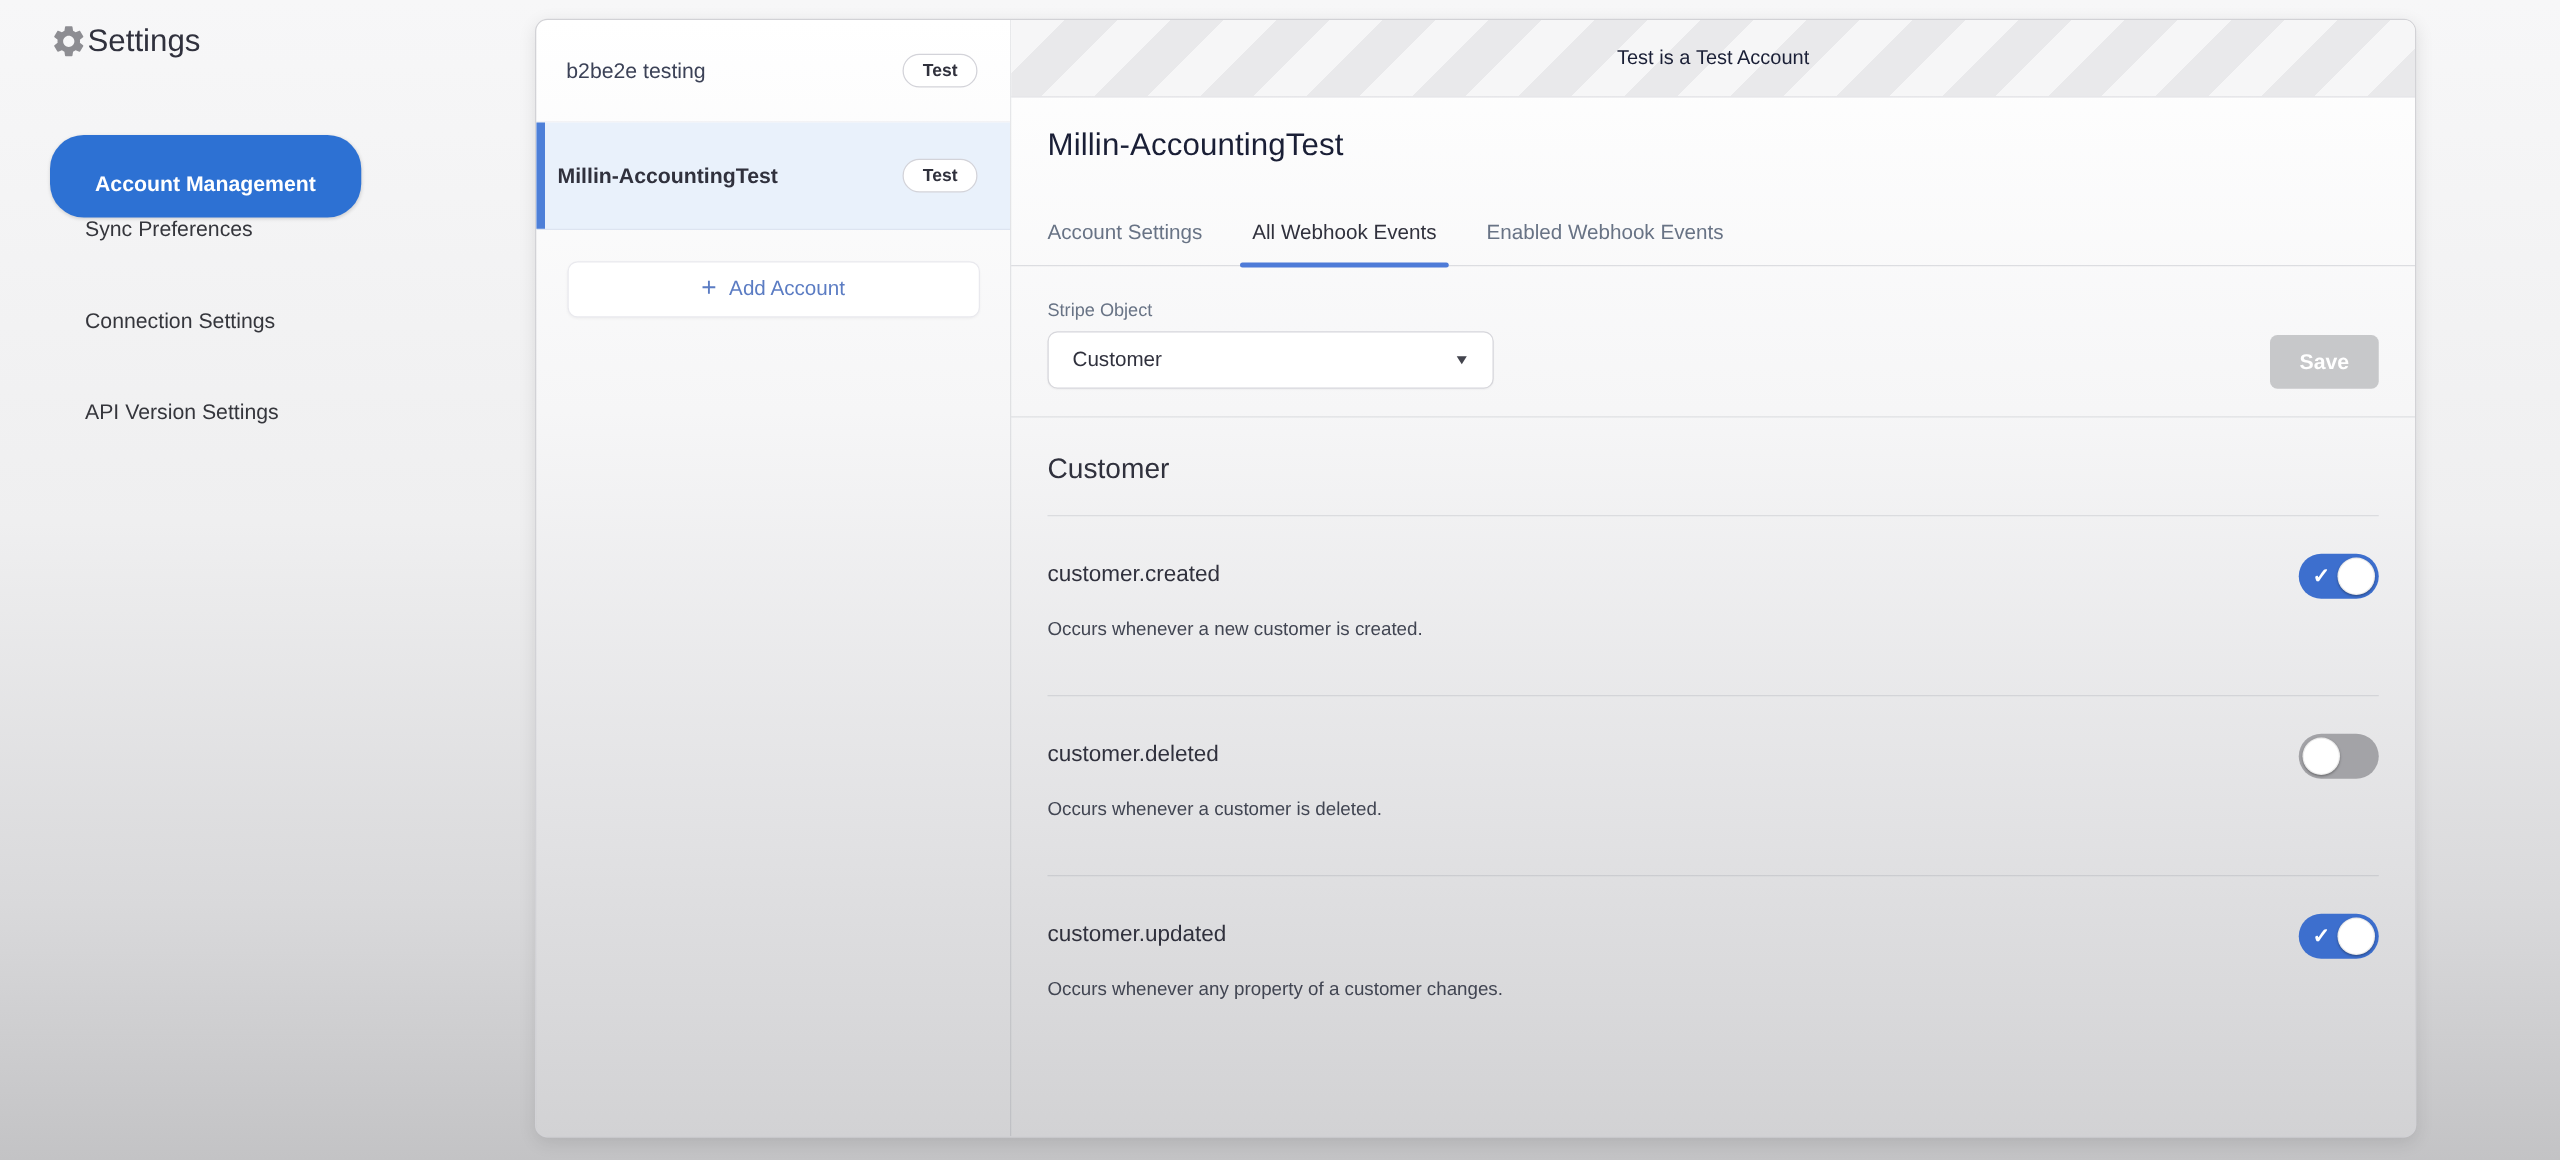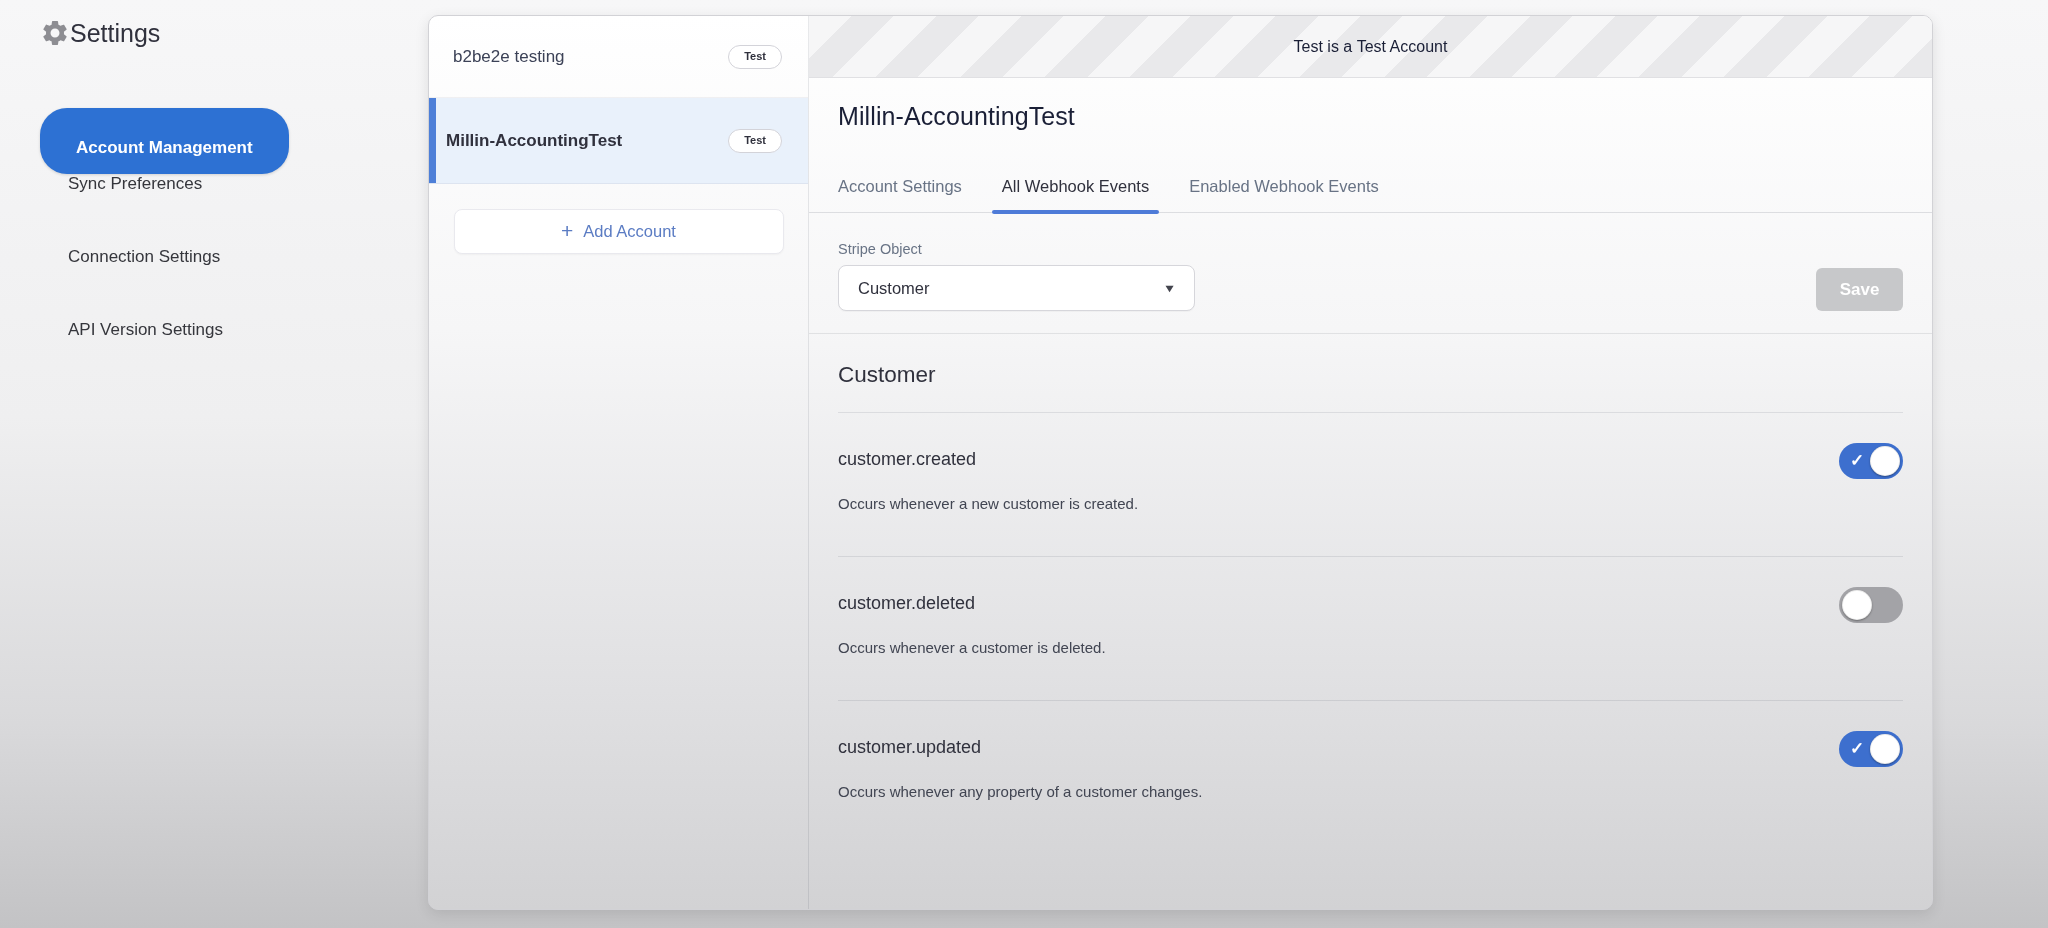--- a/index.html
+++ b/index.html
@@ -41,21 +41,21 @@
     border-bottom:1px solid rgba(30,40,60,.06); position:relative; cursor:pointer;
   }
   .account-name { font-size:17px; color:#3c4257; }
   .account-row.selected { height:86px; background:#e9f1fb; padding-left:17px; }
   .account-row.selected::before {
     content:""; position:absolute; left:0; top:0; bottom:0; width:7px; background:#4d7fd8;
   }
   .account-row.selected .account-name { font-weight:700; color:#30313d; }
   .badge {
     margin-left:auto; background:#fff; border:1.5px solid #d3d3d9; border-radius:17px;
-    padding:5px 15px 6px; font-size:11px; font-weight:700; color:#30313d; line-height:1;
+    padding:5px 15px 6px; font-size:14px; font-weight:700; color:#30313d; line-height:1;
   }
   .add-account {
     margin:25px auto 0; width:330px; height:45px; background:#fff;
     border:1px solid #e9e9ee; border-radius:8px; box-shadow:0 1px 2px rgba(0,0,0,.04);
     display:flex; align-items:center; justify-content:center; gap:10px;
     color:#5b7cc3; font-size:16.5px; font-weight:500; cursor:pointer;
   }
   .plus-icon { font-size:21px; font-weight:400; line-height:1; margin-top:-2px; }
 
   

